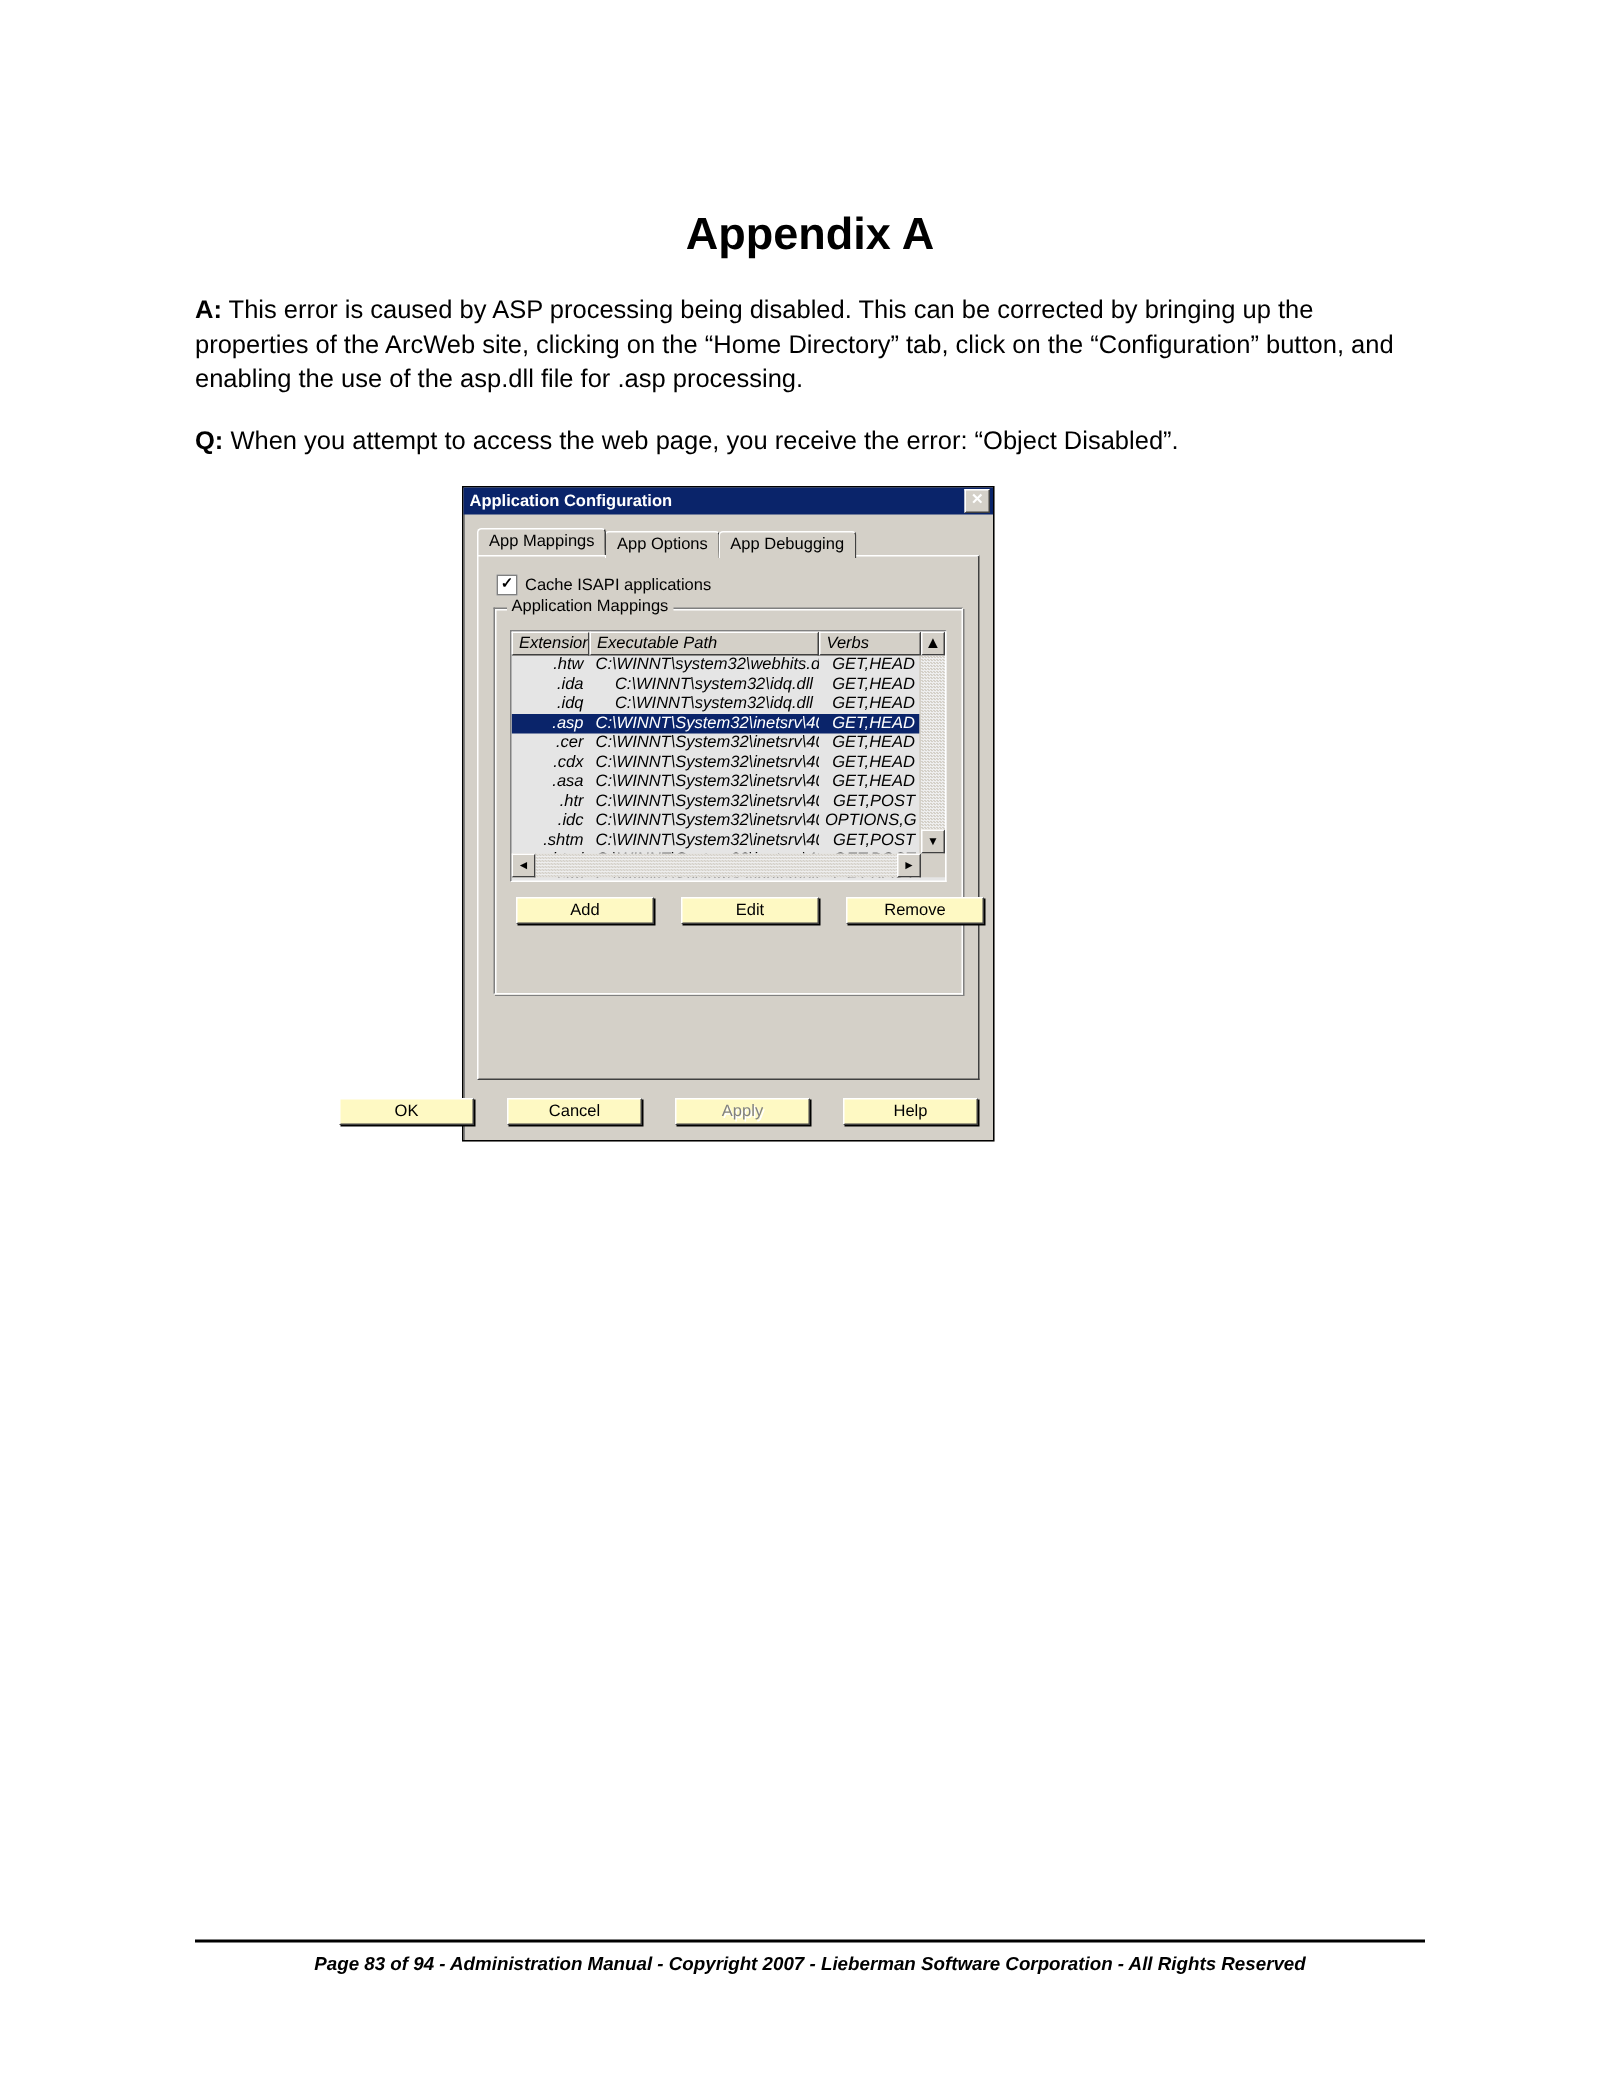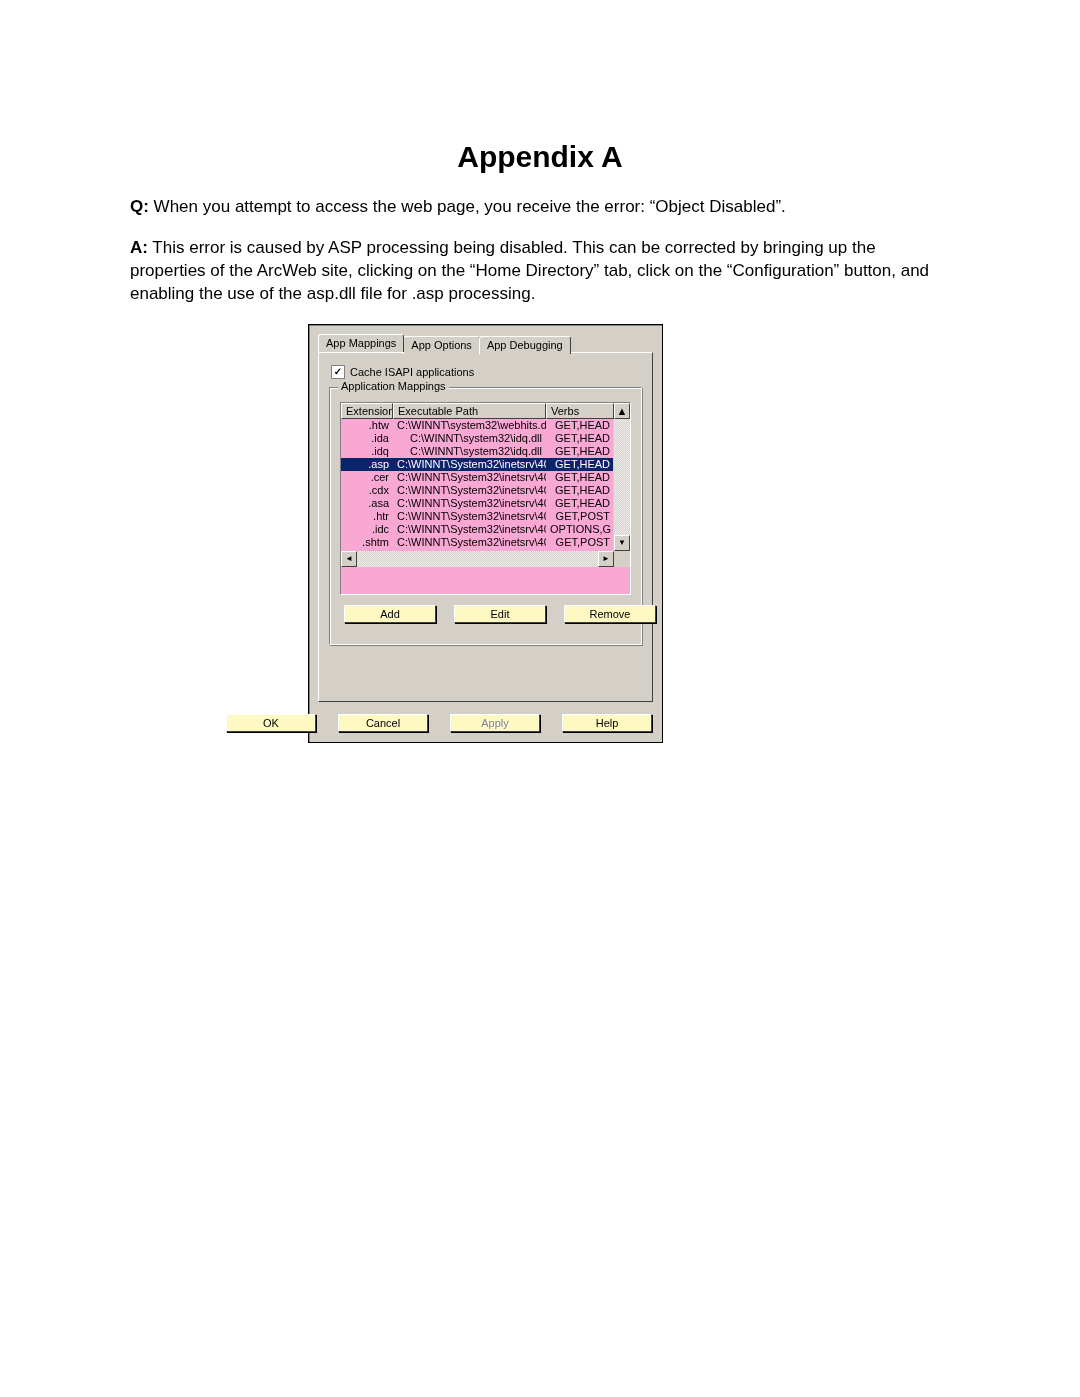--- a/index.html
+++ b/index.html
@@ -135,27 +135,28 @@
   .groupbox-label {
     position:absolute; top:-8px; left:8px;
     background:#d4d0c8;
     padding:0 3px;
     font-size:11px;
   }
   
   .listview {
     border:1px solid #808080;
     border-right-color:#fff; border-bottom-color:#fff;
-    background:#f9a8d4;
-    height: 193px;
+    background:#e5e5e5;
+    height: 168px;
     width: 100%;
     box-sizing:border-box;
     position:relative;
     overflow:hidden;
     font-size:11px;
+    font-style:italic;
   }
   .lv-header {
     display:flex;
     height:16px;
     background:#d4d0c8;
   }
   .lv-hcell {
     border:1px solid #fff;
     border-right-color:#404040;
     border-bottom-color:#404040;
@@ -267,29 +268,35 @@
     line-height:1.3;
   }
 </style>
 </head>
 <body>
 
 <div class="page">
   <h1 class="appendix">Appendix A</h1>
 
   <p class="body">
+    <span class="qa-label">A:</span><span> This error is caused by ASP processing being disabled.  This can be corrected by bringing up the properties of the ArcWeb site, clicking on the “Home Directory” tab, click on the “Configuration” button, and enabling the use of the asp.dll file for .asp processing.</span>
+  </p>
+
+  <p class="body">
     <span class="qa-label">Q:</span><span> When you attempt to access the web page, you receive the error: “Object Disabled”.</span>
   </p>
 
-  <p class="body">
-    <span class="qa-label">A:</span><span> This error is caused by ASP processing being disabled.  This can be corrected by bringing up the properties of the ArcWeb site, clicking on the “Home Directory” tab, click on the “Configuration” button, and enabling the use of the asp.dll file for .asp processing.</span>
-  </p>
-
   <div class="dialog-wrap">
     <div class="dialog">
+      <div class="titlebar">
+        <span class="title">Application Configuration</span>
+        <span class="close-btn">
+          <span>✕</span>
+        </span>
+      </div>
 
       <div class="tabs">
         <div class="tab active">App Mappings</div>
         <div class="tab">App Options</div>
         <div class="tab">App Debugging</div>
       </div>
 
       <div class="tab-panel">
         <div class="checkbox-row">
           <span class="checkbox">
@@ -402,13 +409,17 @@
 
       <div class="dialog-buttons">
         <div class="win-btn">OK</div>
         <div class="win-btn">Cancel</div>
         <div class="win-btn disabled">Apply</div>
         <div class="win-btn">Help</div>
       </div>
     </div>
   </div>
 
+  <div class="footer-area">
+    <hr class="rule">
+    <div class="footer">Page 83 of 94 - Administration Manual - Copyright 2007 - Lieberman Software Corporation - All Rights Reserved</div>
+  </div>
 </div>
 
 </body></html>

